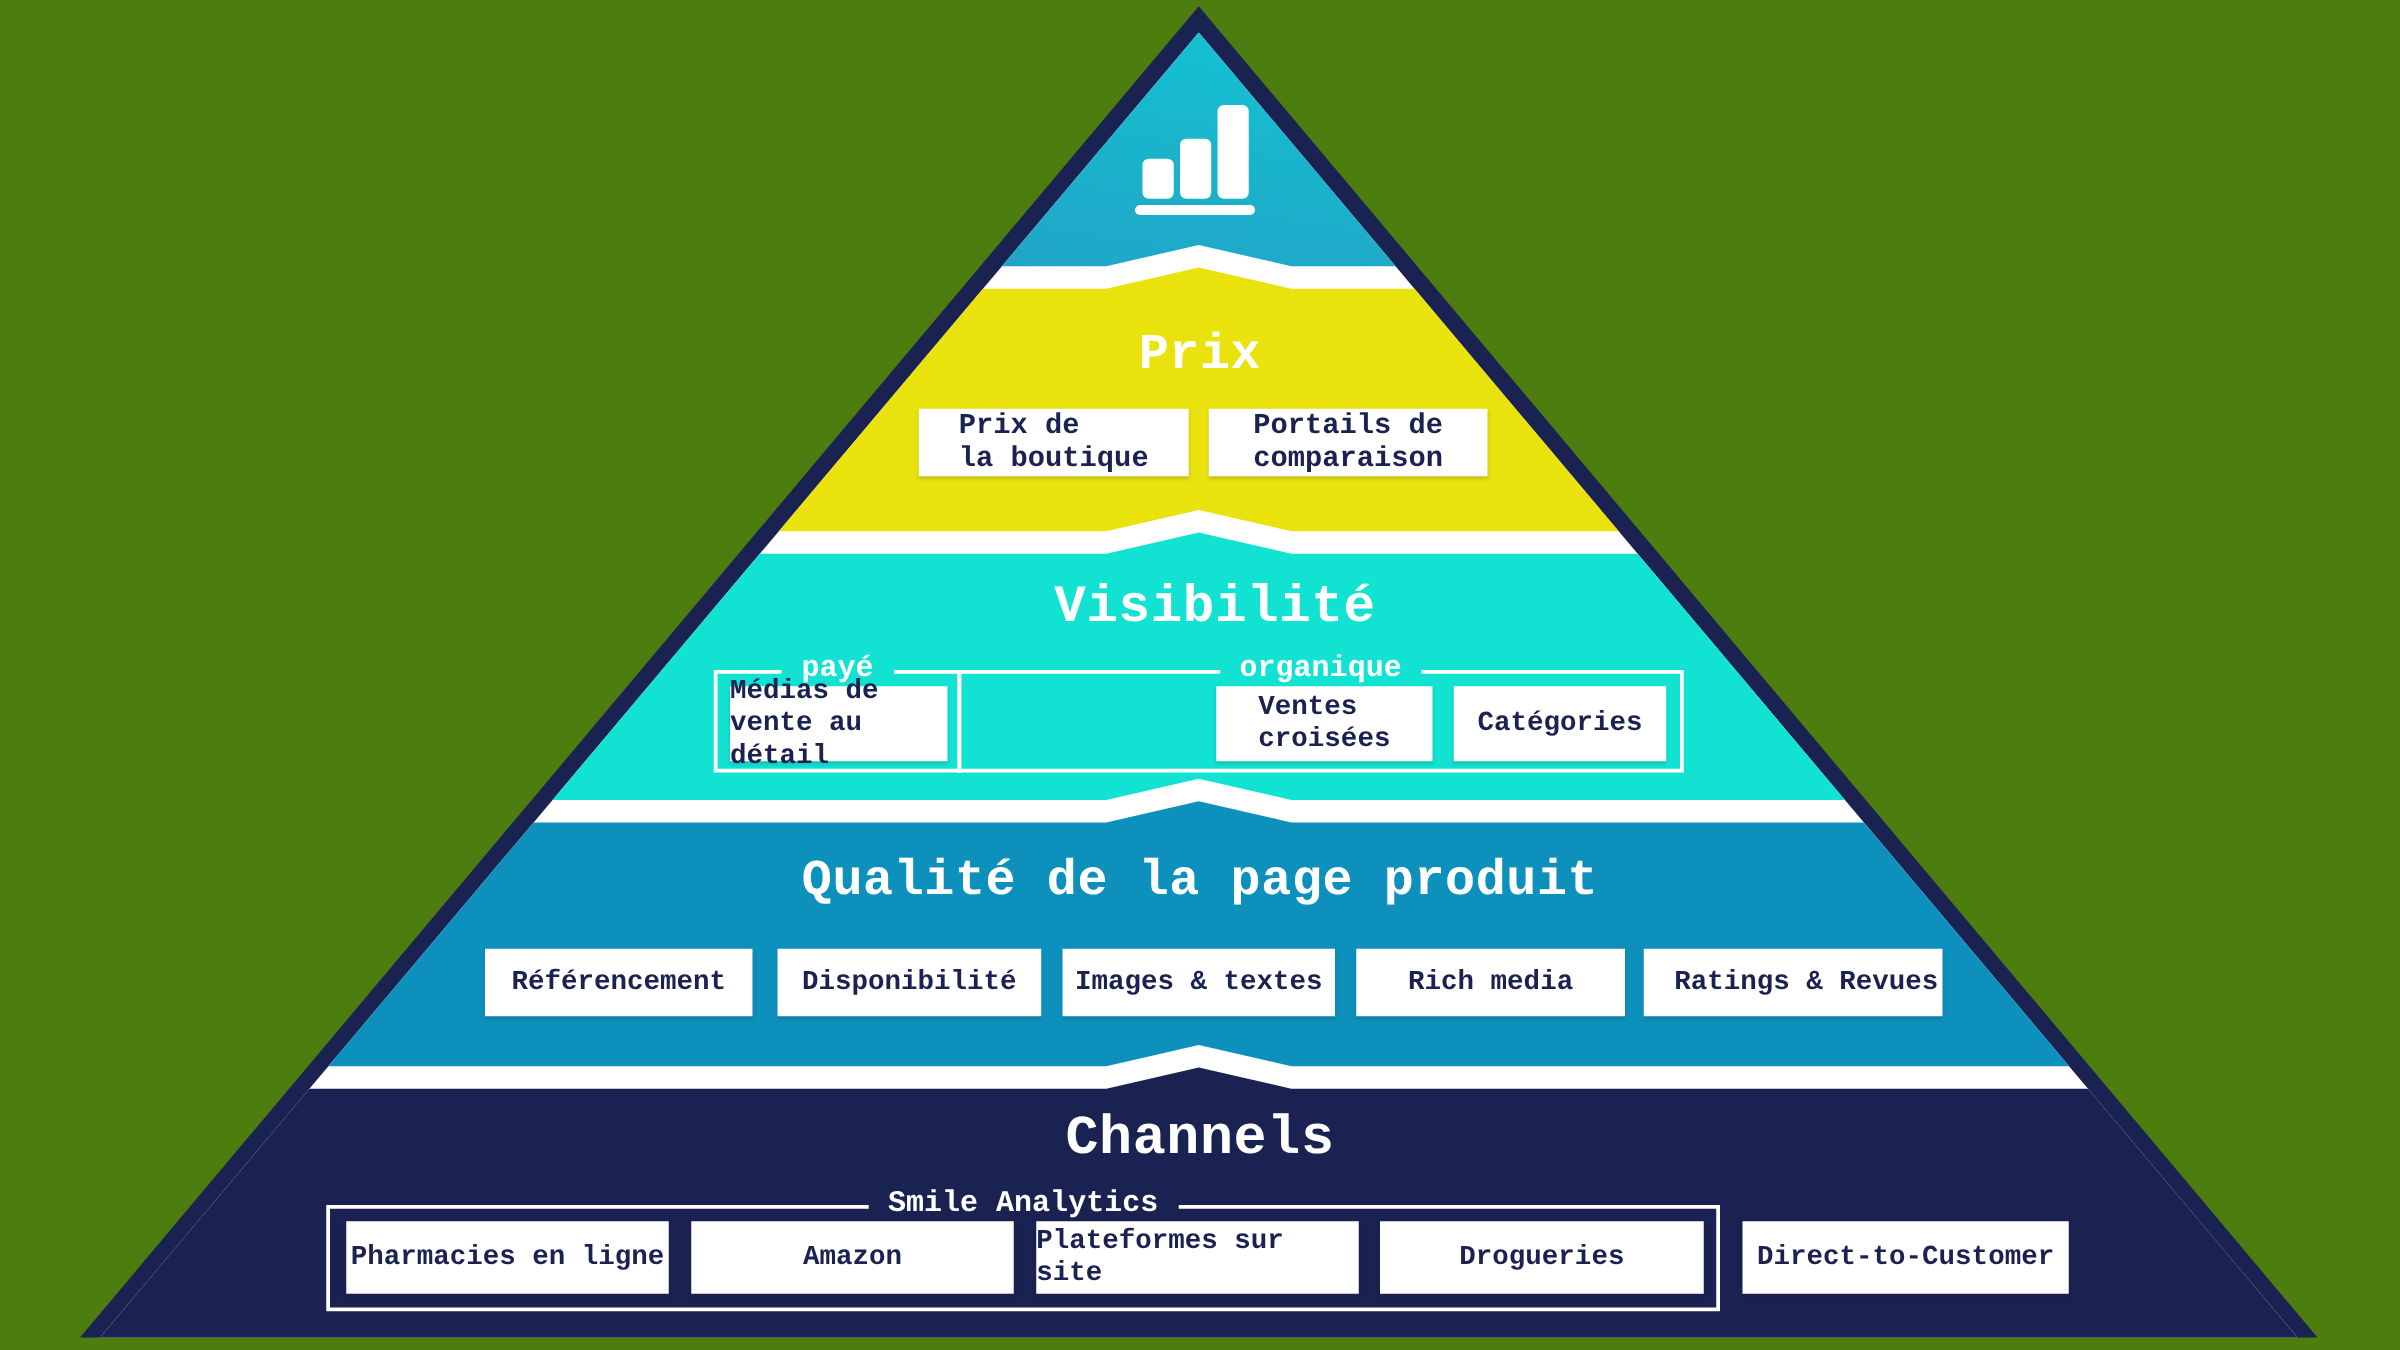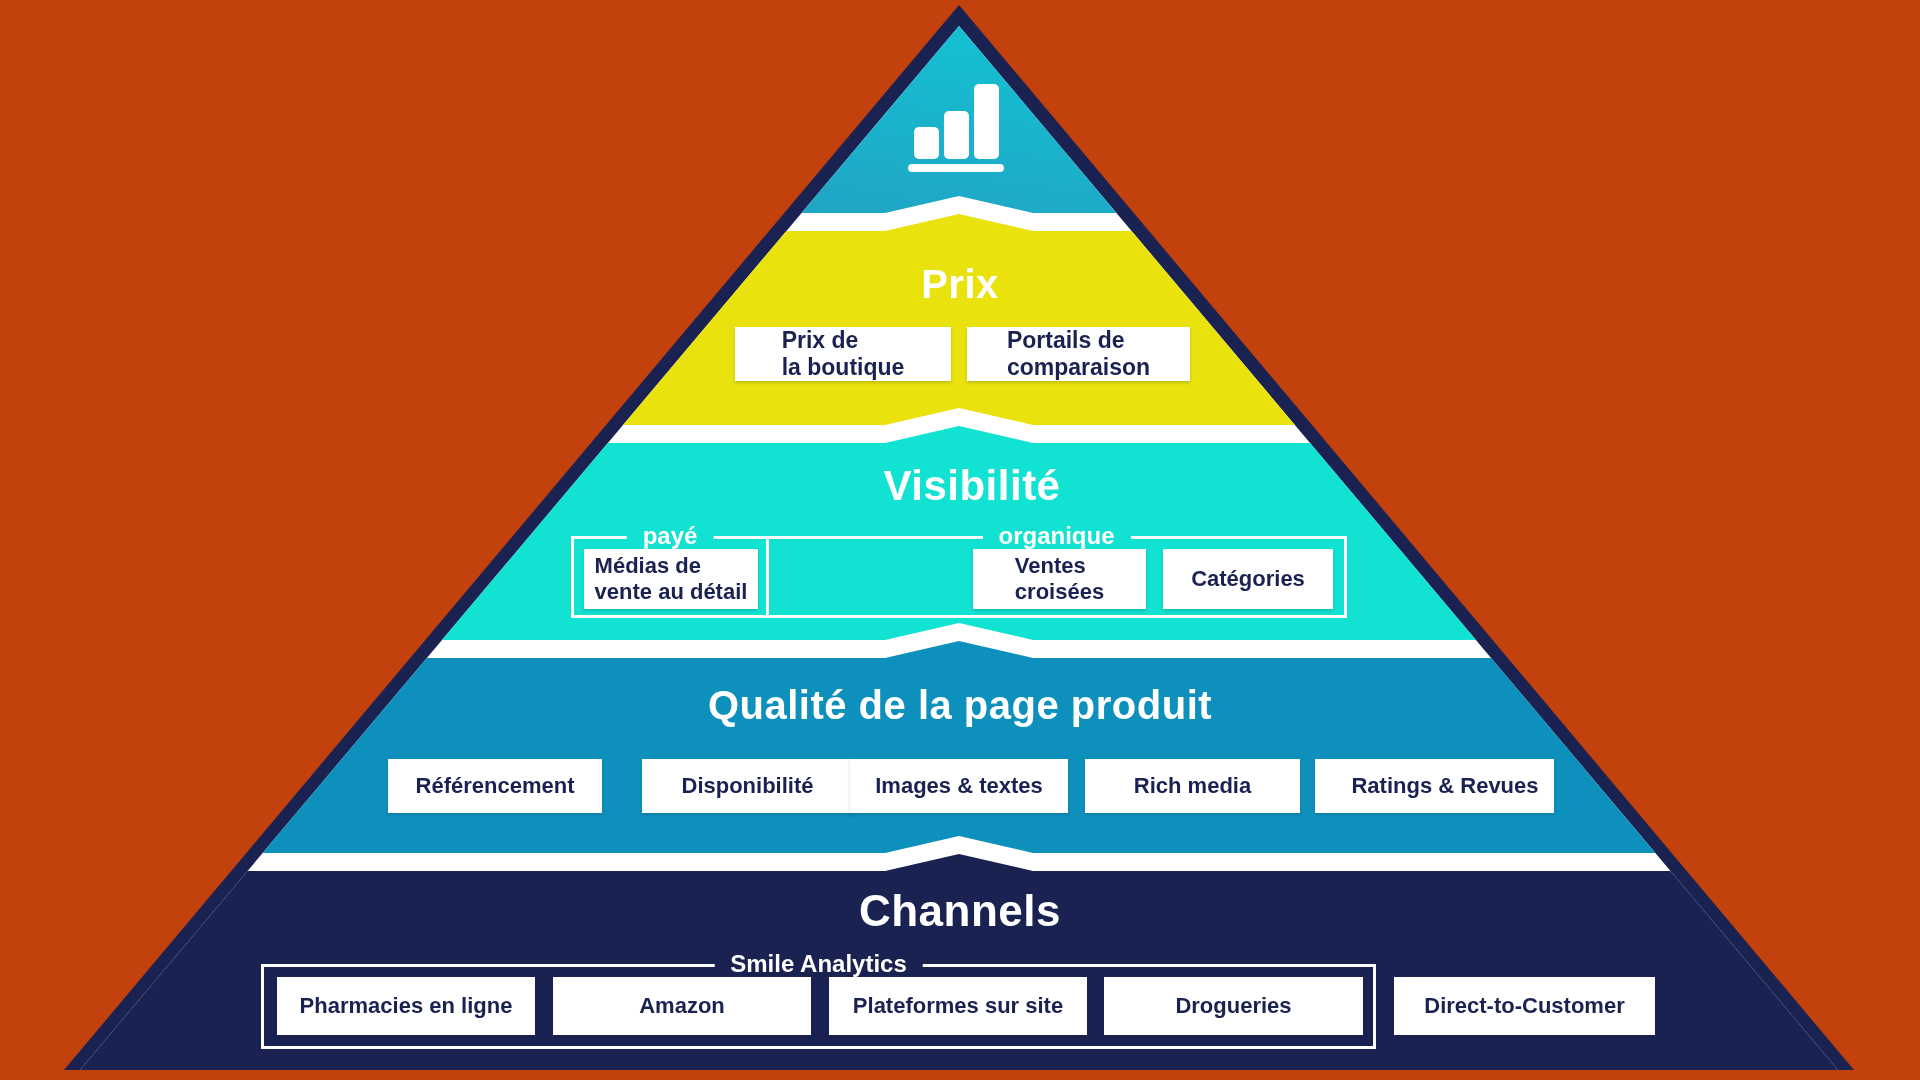--- a/index.html
+++ b/index.html
@@ -5,22 +5,23 @@
   html, body {
     margin: 0;
     padding: 0;
     background: #ffffff;
     font-family: "Liberation Sans", sans-serif;
   }
   .stage {
     position: relative;
     width: 1920px;
     height: 1080px;
-    background: #c2410c;
+    background: #4d7c0f;
     overflow: hidden;
+    font-family: Liberation Mono, monospace;
   }
   .pyramid-svg {
     position: absolute;
     left: 0;
     top: 0;
   }
   .overlay { position: absolute; left: 0; top: 0; width: 1920px; height: 1080px; }
 
   .layer-title {
     position: absolute;
@@ -128,21 +129,21 @@
     </div>
 
     <div class="label-box fs22" style="left:584px; top:549px; width:174px; height:60px;">Médias de
 vente au détail</div>
     <div class="label-box fs22" style="left:973px; top:549px; width:173px; height:60px;">Ventes
 croisées</div>
     <div class="label-box fs22" style="left:1163px; top:549px; width:170px; height:60px;">Catégories</div>
 
     <div class="layer-title title-qualite">Qualité de la page produit</div>
     <div class="label-box fs22" style="left:388px; top:759px; width:214px; height:54px;">Référencement</div>
-    <div class="label-box fs22" style="left:622px; top:759px; width:211px; height:54px;margin-left:20px;">Disponibilité</div>
+    <div class="label-box fs22" style="left:622px; top:759px; width:211px; height:54px;">Disponibilité</div>
     <div class="label-box fs22" style="left:850px; top:759px; width:218px; height:54px;">Images &amp; textes</div>
     <div class="label-box fs22" style="left:1085px; top:759px; width:215px; height:54px;">Rich media</div>
     <div class="label-box fs22" style="left:1315px; top:759px; width:218px; height:54px;padding-left:21px;">Ratings &amp; Revues</div>
 
     <div class="layer-title title-channels">Channels</div>
 
     <div class="group-outline on-navy" style="left:261px; top:964px; width:1115px; height:85px;">
       <span class="group-label">Smile Analytics</span>
     </div>
 

